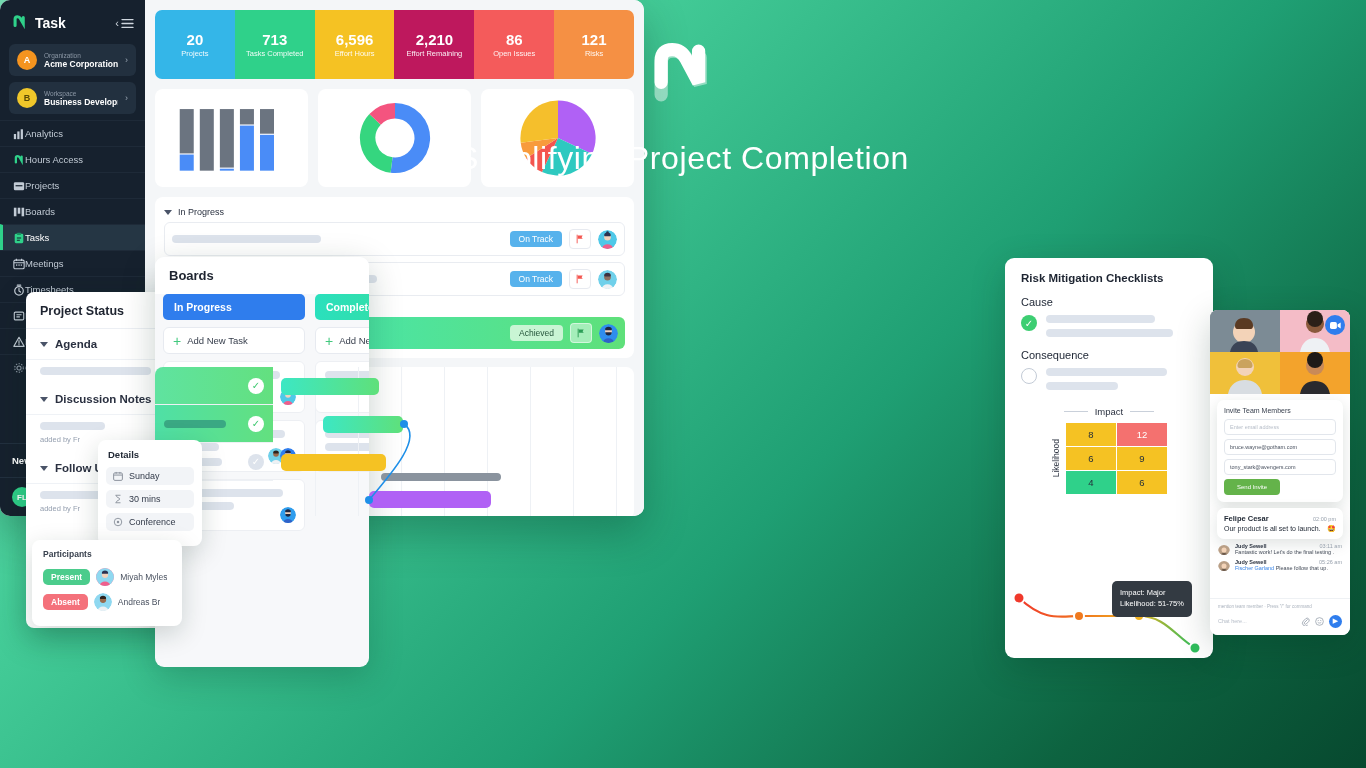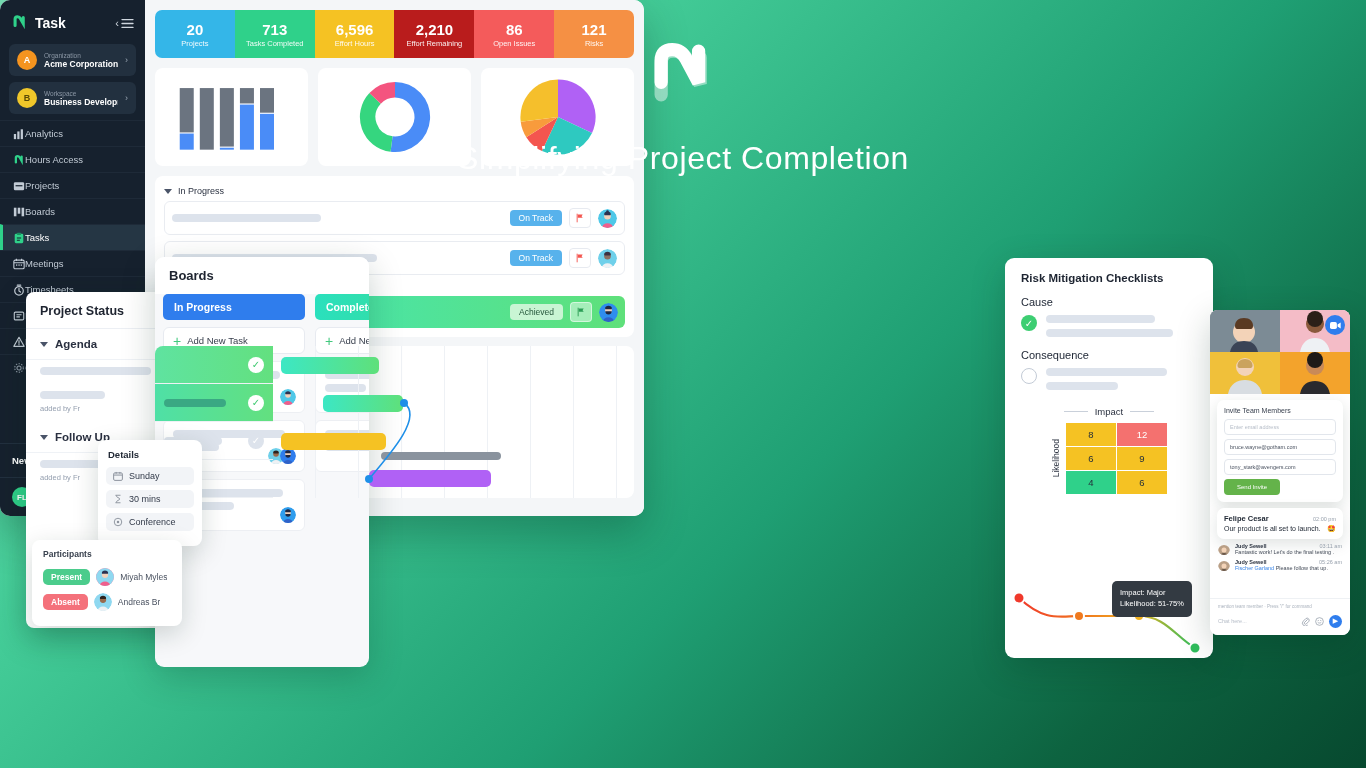--- a/index.html
+++ b/index.html
@@ -94,21 +94,21 @@
   .sb-nav-toggle span { color: #fff; font-size: 9.5px; font-weight: bold; }
   .toggle { width: 24px; height: 13px; border-radius: 7px; background: #12b86d; position: relative; }
   .toggle::after { content:""; position: absolute; right: 2px; top: 2px; width: 9px; height: 9px;
                    border-radius: 50%; background: #fff; }
   .sb-user { display: flex; align-items: center; gap: 7px; padding: 9px 12px; border-top: 1px solid #22303f; }
   .sb-user-n { font-size: 8px; color: #fff; font-weight: bold; }
   .sb-user-r { font-size: 7px; color: #98a3b0; }
 
   
   #app-main { flex: 1; background: #f4f6f8; padding: 10px; overflow: hidden; }
-  .stats { display: flex; border-radius: 7px; overflow: hidden; height: 48px; }
+  .stats { display: flex; border-radius: 7px; overflow: hidden; height: 69px; }
   .stat { flex: 1; display: flex; flex-direction: column; align-items: center; justify-content: center; gap: 1px; }
   .stat-v { font-size: 15px; font-weight: bold; color: #fff; }
   .stat-l { font-size: 7.5px; color: rgba(255,255,255,.93); }
 
   .charts { display: flex; gap: 10px; margin-top: 10px; }
   .chart-card { flex: 1; background: #fff; border-radius: 8px; height: 98px;
                 display: flex; align-items: center; justify-content: center; }
 
   .tasks-card { background: #fff; border-radius: 8px; margin-top: 10px; padding: 8px 9px 9px; }
   .grp-title { font-size: 9px; color: #2a3140; display: flex; align-items: center; gap: 6px; margin: 2px 0 5px; }
@@ -208,20 +208,26 @@
   <div class="ps-sec">
     <div class="ps-sec-title">
       <span class="caret"></span>
       <span>Agenda</span>
     </div>
   </div>
   <div class="ps-body">
     <div class="skel" style="width:72%"></div>
   </div>
 
+  <div class="ps-sec">
+    <div class="ps-sec-title">
+      <span class="caret"></span>
+      <span>Discussion Notes</span>
+    </div>
+  </div>
   <div class="ps-body">
     <div class="skel" style="width:42%"></div>
     <div class="ps-meta">added by Fr</div>
   </div>
 
   <div class="ps-sec">
     <div class="ps-sec-title">
       <span class="caret"></span>
       <span>Follow Up</span>
     </div>
@@ -531,21 +537,21 @@
         <span class="stat-l">Projects</span>
       </div>
       <div class="stat" style="background:#2fd18a">
         <span class="stat-v">713</span>
         <span class="stat-l">Tasks Completed</span>
       </div>
       <div class="stat" style="background:#f5c223">
         <span class="stat-v">6,596</span>
         <span class="stat-l">Effort Hours</span>
       </div>
-      <div class="stat" style="background:#b91c1c">
+      <div class="stat" style="background:#be185d">
         <span class="stat-v">2,210</span>
         <span class="stat-l">Effort Remaining</span>
       </div>
       <div class="stat" style="background:#f45b5b">
         <span class="stat-v">86</span>
         <span class="stat-l">Open Issues</span>
       </div>
       <div class="stat" style="background:#f59044">
         <span class="stat-v">121</span>
         <span class="stat-l">Risks</span>

